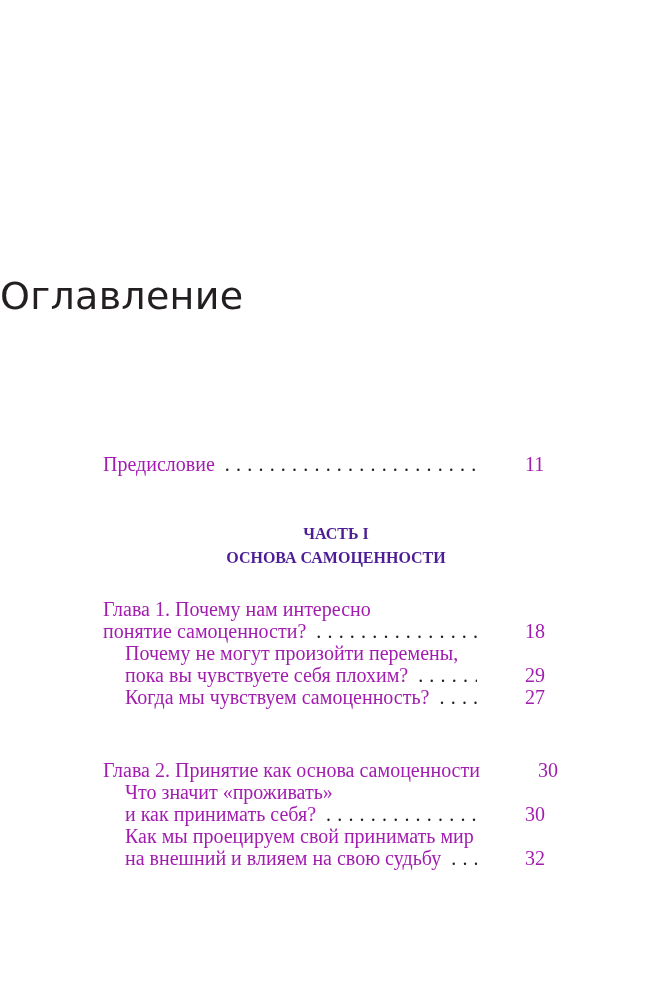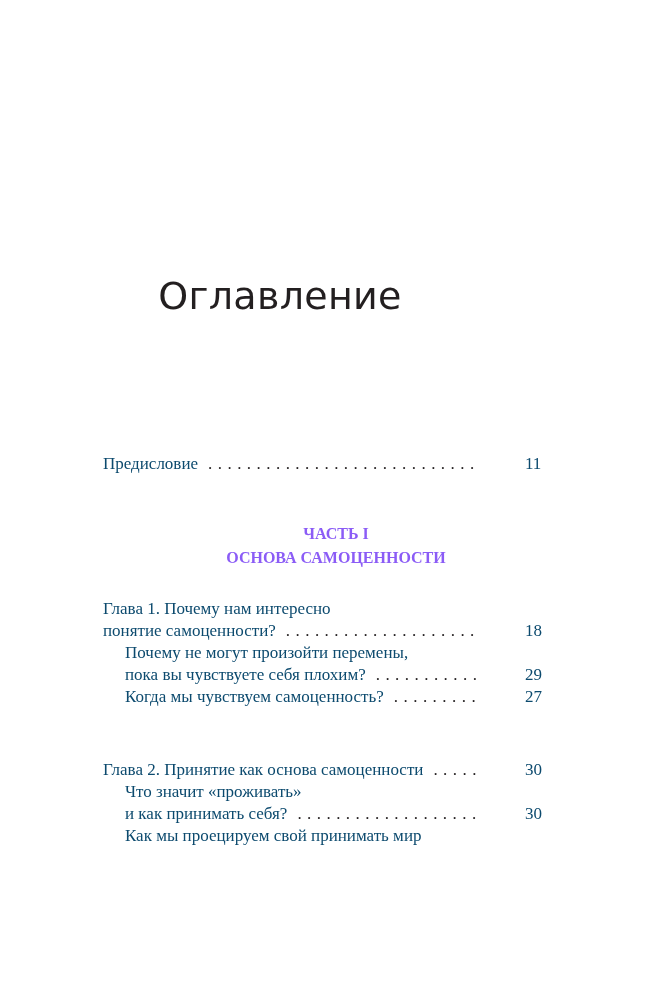--- a/index.html
+++ b/index.html
@@ -1,27 +1,27 @@
 <!DOCTYPE html>
 <html><head>
 <meta charset="utf-8">
 <style>
   html, body { margin:0; padding:0; background:#ffffff; }
   body { width:672px; height:1000px; position:relative; overflow:hidden; color:#231f20; }
-  .title { position:absolute; left:0; width:560px; top:274px; text-align:center;
+  .title { position:absolute; left:0; width:560px; top:274px; 
     font-family:"DejaVu Sans", sans-serif; font-size:38px; font-weight:normal; letter-spacing:0.3px; }
-  .toc { position:absolute; left:103px; width:444px; font-family:"Liberation Serif", serif; font-size:17px; color:#0c4a6e; }
+  .toc { position:absolute; left:103px; width:444px; font-family:"Liberation Serif", serif; font-size:20px; color:#a21caf; }
   .row { display:flex; align-items:baseline; height:22px; line-height:22px; white-space:nowrap; }
   .row.indent { padding-left:22px; }
   .row .txt { flex:0 0 auto; }
   .row .dots { flex:1 1 auto; overflow:hidden; margin:0 8px 0 10px; letter-spacing:4.3px; color:#231f20; }
   .row .dots::before { content:". . . . . . . . . . . . . . . . . . . . . . . . . . . . . . . . . . . . . . . . . . . . . . . . . . . . . . . . . . . . . . . . . . . . . . . . . . . . . . . . . . . . . . . . . . . . . . . . . ."; letter-spacing:0; word-spacing:1.2px; }
   .row .pg { flex:0 0 auto; min-width:22px;margin-left:40px; }
   .part { position:absolute; left:0; width:672px; text-align:center; font-family:"Liberation Serif", serif;
-    font-weight:bold; font-size:16px; line-height:24px; color:#8b5cf6; }
+    font-weight:bold; font-size:16px; line-height:24px; color:#4c1d95; }
 </style>
 </head>
 <body>
 
 <div class="title">Оглавление</div>
 
 <div class="toc" style="top:453px;">
   <div class="row">
     <span class="txt">Предисловие</span>
     <span class="dots"></span>
@@ -68,13 +68,18 @@
     <span class="txt">Что значит «проживать»</span>
   </div>
   <div class="row indent">
     <span class="txt">и как принимать себя?</span>
     <span class="dots"></span>
     <span class="pg">30</span>
   </div>
   <div class="row indent">
     <span class="txt">Как мы проецируем свой принимать мир</span>
   </div>
+  <div class="row indent">
+    <span class="txt">на внешний и влияем на свою судьбу</span>
+    <span class="dots"></span>
+    <span class="pg">32</span>
+  </div>
 </div>
 
 </body></html>

